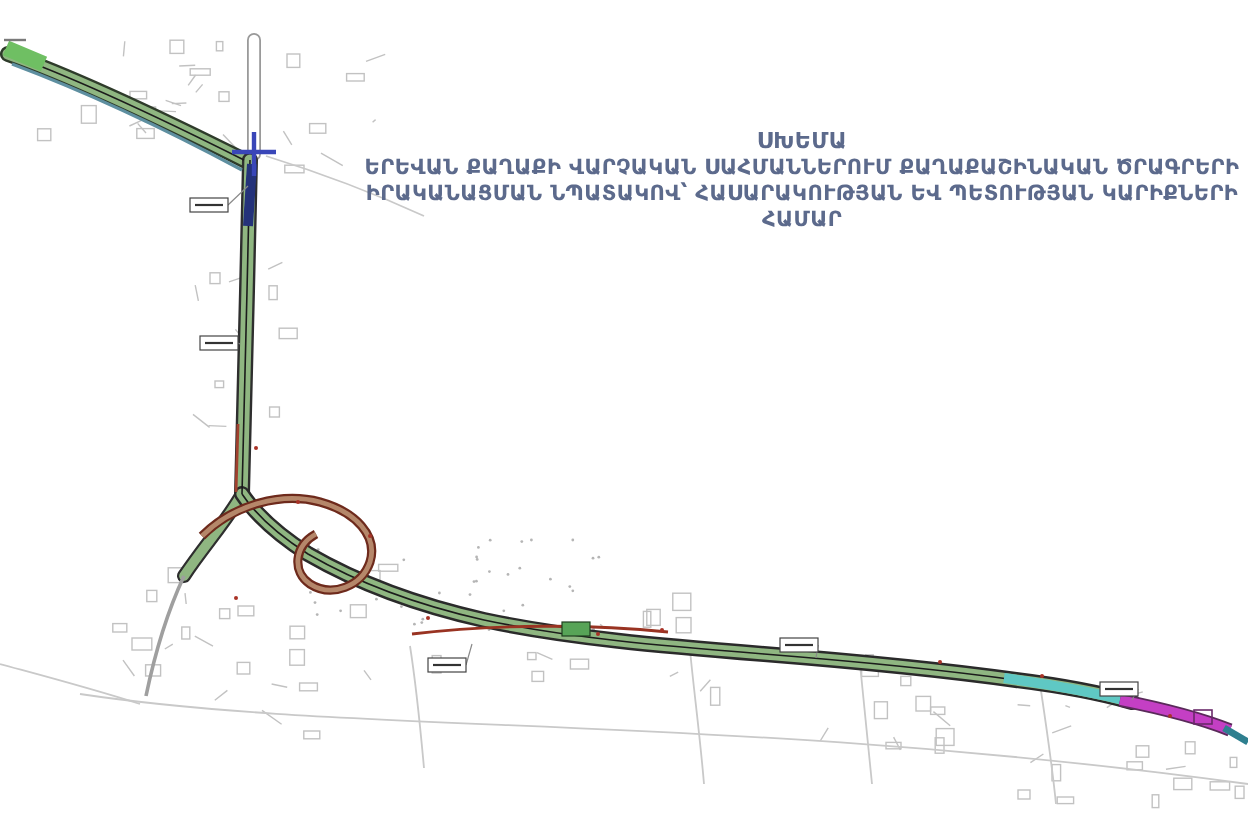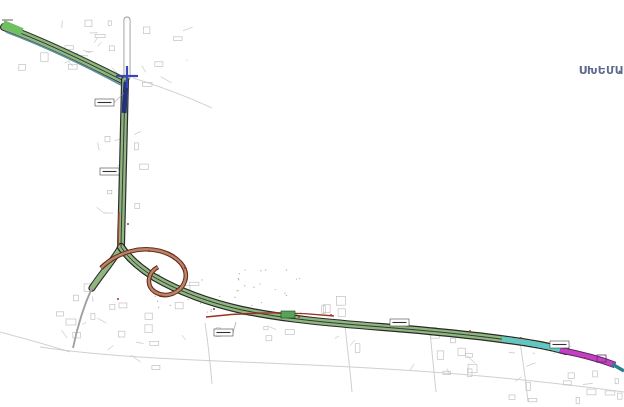--- a/index.html
+++ b/index.html
@@ -3,21 +3,21 @@
 <meta charset="utf-8">
 <style>
   html,body{margin:0;padding:0;}
   body{
     width:624px;height:407px;position:relative;background:#ffffff;overflow:hidden;
     font-family:"DejaVu Sans","Liberation Sans",sans-serif;
   }
   #map-svg{position:absolute;left:0;top:0;z-index:1;}
   .title-block{
     position:absolute;left:178px;top:64px;width:446px;z-index:2;
-    text-align:right;color:#5c6a8c;font-weight:bold;
+    text-align:center;color:#5c6a8c;font-weight:bold;
     font-size:10.5px;line-height:13px;letter-spacing:.2px;
   }
   .title-block .t1{font-size:11px;margin-bottom:1px;}
 </style>
 </head>
 <body>
 
 <svg id="map-svg" width="624" height="407" viewBox="0 0 624 407" xmlns="http://www.w3.org/2000/svg">
   <g id="layer-clutter">
       <path d="M94.1,42.7 l3.7,-5.2" fill="none" stroke="#c2c2c2" stroke-width="0.7" stroke-linecap="butt" stroke-linejoin="round"></path>
@@ -232,13 +232,15 @@
       <rect x="390" y="319" width="19" height="7" fill="#ffffff" stroke="#444" stroke-width="0.6"></rect>
       <path d="M392.5,322.5 L406.5,322.5" fill="none" stroke="#333" stroke-width="1.1" stroke-linecap="butt" stroke-linejoin="round"></path>
       <path d="M569,344.5 L566,350" fill="none" stroke="#8a8a8a" stroke-width="0.6" stroke-linecap="butt" stroke-linejoin="round"></path>
       <rect x="550" y="341" width="19" height="7" fill="#ffffff" stroke="#444" stroke-width="0.6"></rect>
       <path d="M552.5,344.5 L566.5,344.5" fill="none" stroke="#333" stroke-width="1.1" stroke-linecap="butt" stroke-linejoin="round"></path>
     </g>
 </svg>
 
 <div class="title-block">
   <div class="t1">ՍԽԵՄԱ</div>
+  <div>ԵՐԵՎԱՆ ՔԱՂԱՔԻ ՎԱՐՉԱԿԱՆ ՍԱՀՄԱՆՆԵՐՈՒՄ ՔԱՂԱՔԱՇԻՆԱԿԱՆ ԾՐԱԳՐԵՐԻ</div>
+  <div>ԻՐԱԿԱՆԱՑՄԱՆ ՆՊԱՏԱԿՈՎ՝ ՀԱՍԱՐԱԿՈՒԹՅԱՆ ԵՎ ՊԵՏՈՒԹՅԱՆ ԿԱՐԻՔՆԵՐԻ ՀԱՄԱՐ</div>
 </div>
 
 </body></html>

